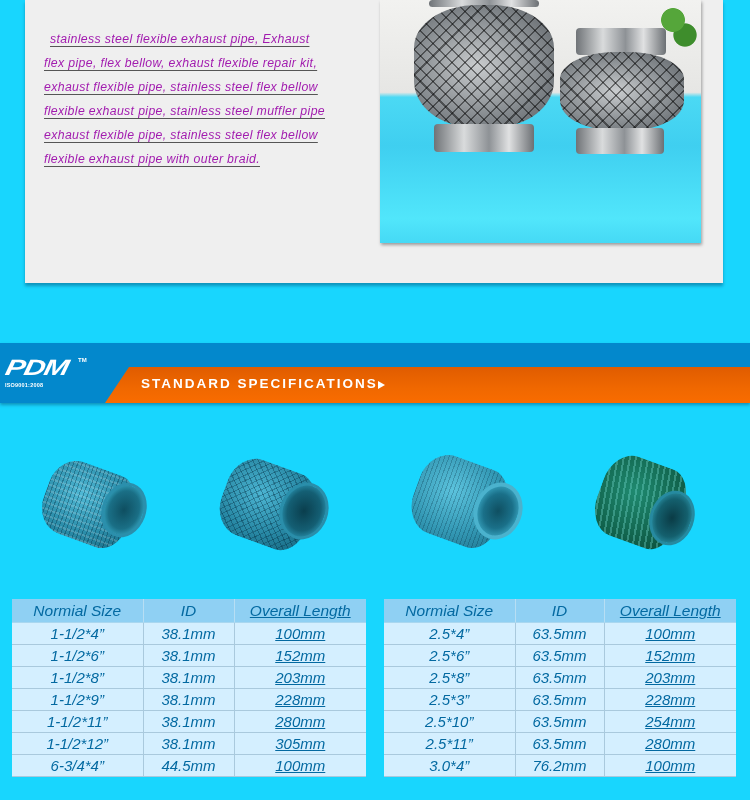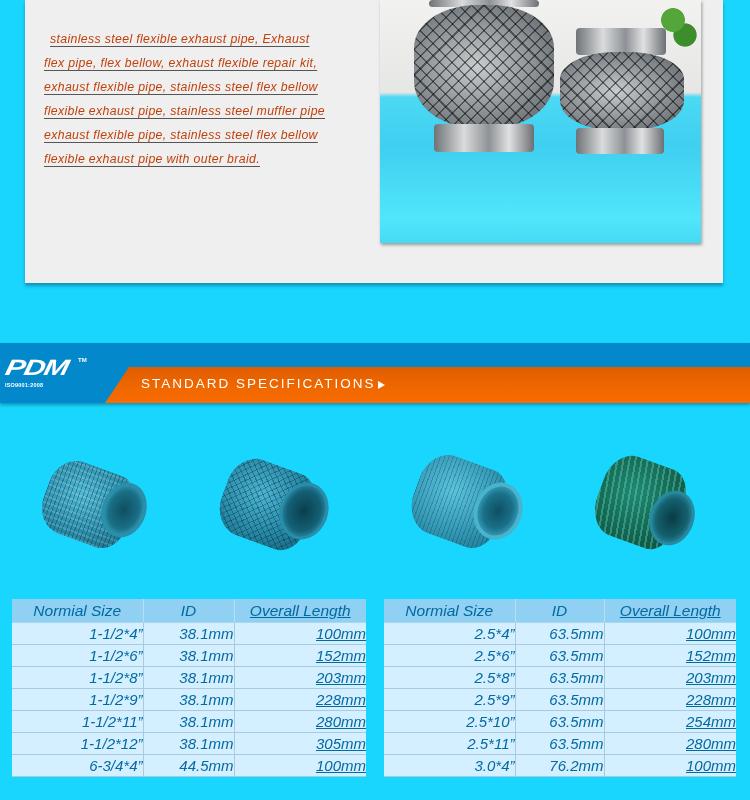--- a/index.html
+++ b/index.html
@@ -18,21 +18,21 @@
     background: #efefef;
     box-shadow: 0 3px 3px rgba(0, 70, 110, 0.45);
   }
   .intro-text {
     position: absolute;
     left: 19px; top: 27px;
     width: 330px;
     font-style: italic;
     font-size: 12.3px;
     line-height: 24px;
-    color: #c2410c;
+    color: #a21caf;
     letter-spacing: 0.35px;
   }
   .intro-text .ln {
     display: block;
     white-space: nowrap;
     text-decoration: underline;
     text-decoration-color: #555;
     text-underline-offset: 3px;
   }
   .intro-text .ln:first-child { padding-left: 6px; }
@@ -90,21 +90,21 @@
     left: 105px; top: 24px;
     width: 645px; height: 36px;
     background: linear-gradient(180deg, #e05c00 0%, #f06800 60%, #f96c00 100%);
     clip-path: polygon(24px 0, 100% 0, 100% 100%, 0 100%);
   }
   .spec-title {
     position: absolute;
     left: 141px; top: 33px;
     color: #fff;
     font-size: 13.5px;
-    font-weight: normal;
+    font-weight: bold;
     letter-spacing: 2px;
     white-space: nowrap;
   }
   .play-icon {
     position: absolute;
     left: 378px; top: 38px;
     width: 0; height: 0;
     border-left: 7px solid #fff;
     border-top: 4.5px solid transparent;
     border-bottom: 4.5px solid transparent;
@@ -219,21 +219,21 @@
     height: 23px;
     font-weight: normal;
     text-align: center;
     border-right: 1px solid #b7def3;
     border-bottom: 1px solid #a9d7f0;
     padding-top: 1px;
   }
   .spec-table td {
     background: #d4efff;
     height: 22px;
-    text-align: right;
+    text-align: center;
     border-right: 1px solid #a9c9dd;
     border-bottom: 1px solid #a9c9dd;
   }
   .spec-table th:last-child, .spec-table td:last-child { border-right: none; text-decoration: underline; }
   .table-left { left: 12px; width: 354px; }
   .table-right { left: 384px; width: 352px; }
 </style>
 </head>
 <body>
 
@@ -365,21 +365,21 @@
         <td>2.5*6”</td>
         <td>63.5mm</td>
         <td>152mm</td>
       </tr>
     <tr>
         <td>2.5*8”</td>
         <td>63.5mm</td>
         <td>203mm</td>
       </tr>
     <tr>
-        <td>2.5*9”</td>
+        <td>2.5*3”</td>
         <td>63.5mm</td>
         <td>228mm</td>
       </tr>
     <tr>
         <td>2.5*10”</td>
         <td>63.5mm</td>
         <td>254mm</td>
       </tr>
     <tr>
         <td>2.5*11”</td>

